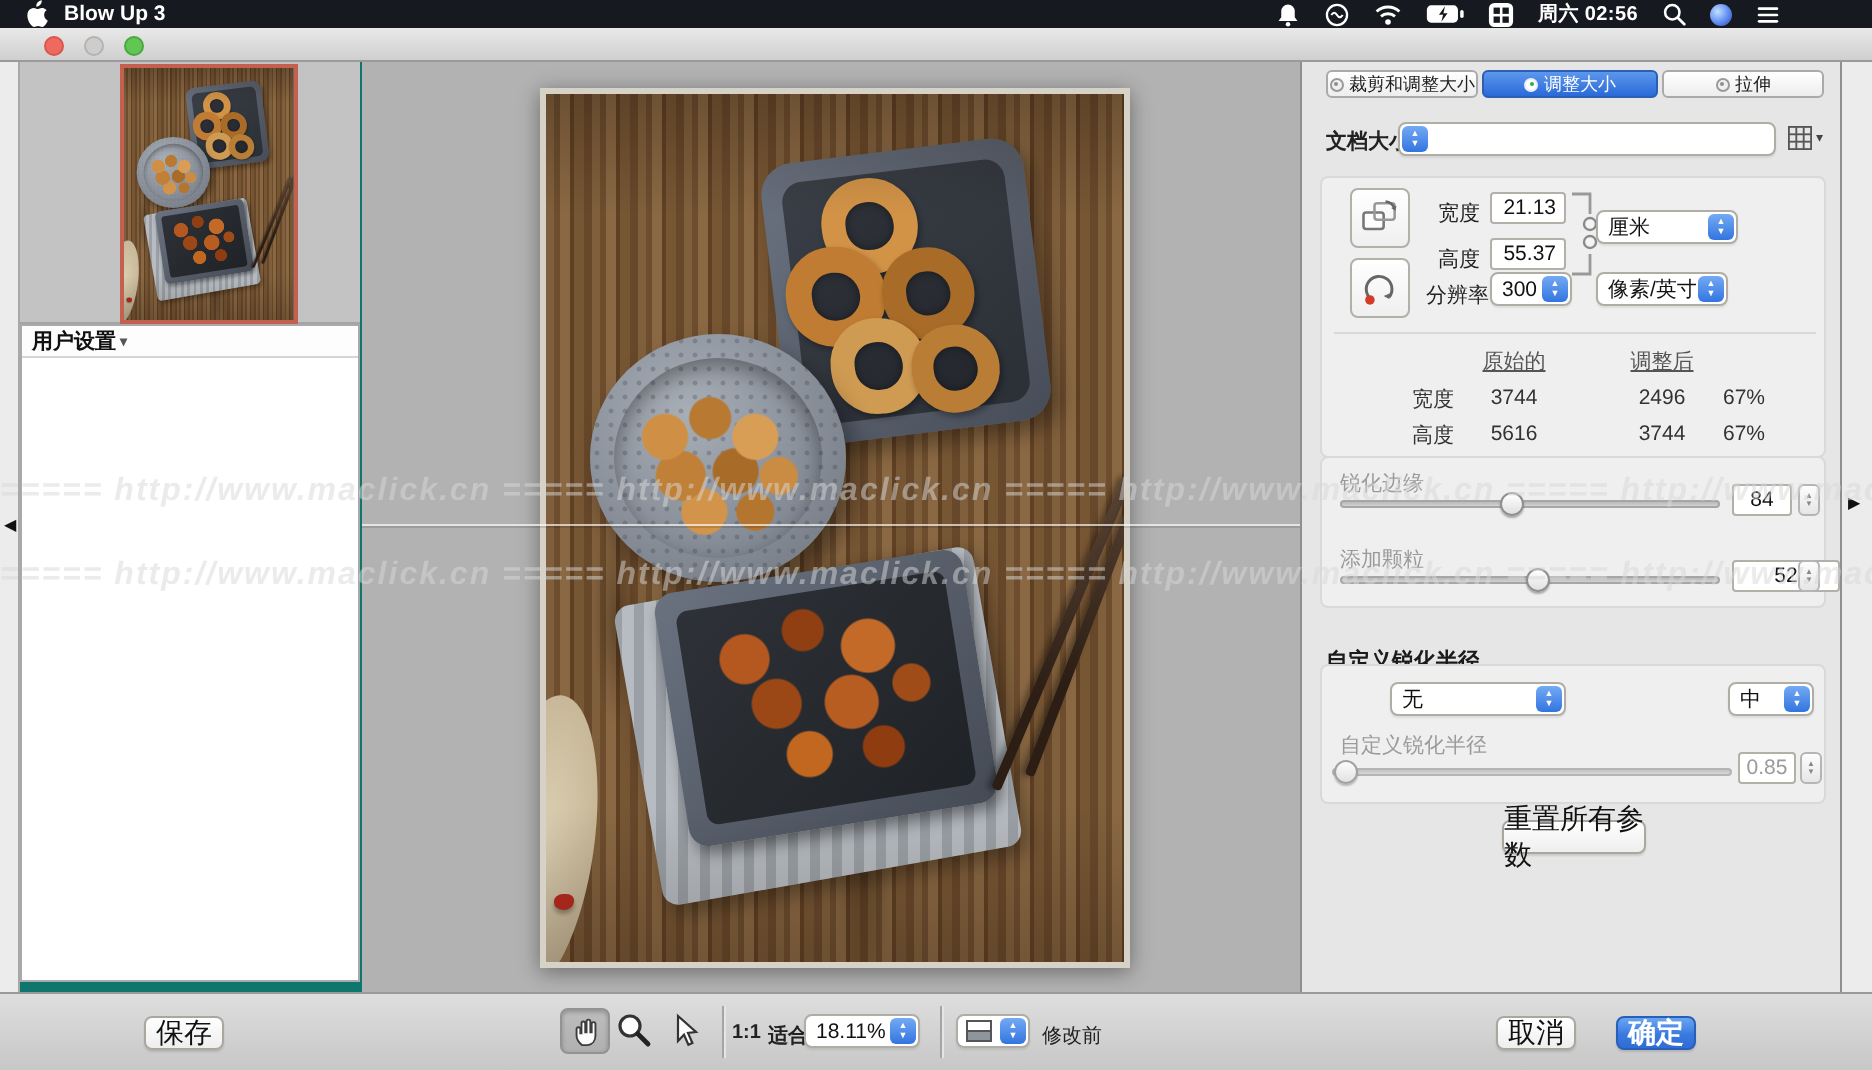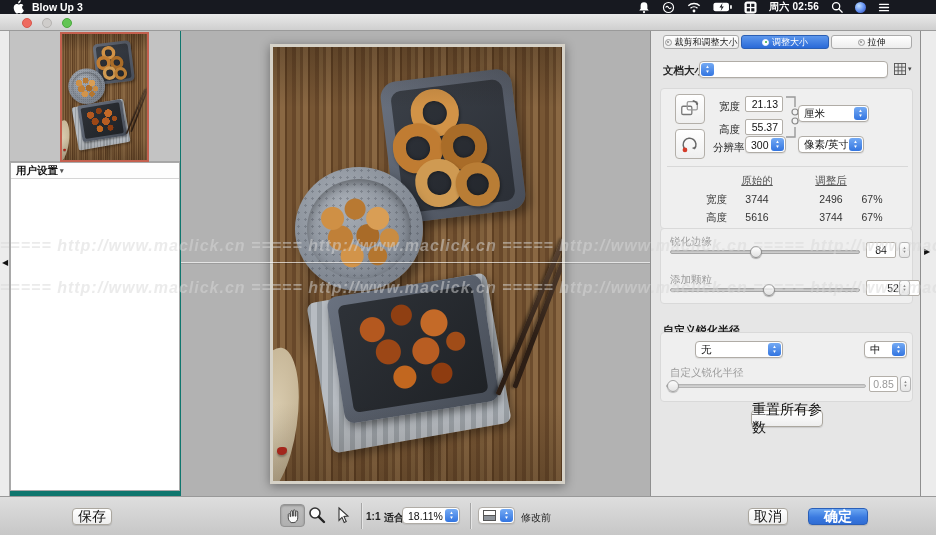--- a/index.html
+++ b/index.html
@@ -478,16 +478,16 @@
           </svg>
       </span>
       <span class="stepper">
           <span>▲</span>
           <span>▼</span>
         </span>
     </div>
     <div class="tool-lbl" style="left:521px; top:14px; font-weight:normal;">修改前</div>
 
     <div class="btn" style="left:748px; top:11px; width:40px; height:17px;font-family:Liberation Serif, serif;">取消</div>
-    <div class="btn btn-primary" style="left:808px; top:11px; width:60px; height:17px;">确定</div>
+    <div class="btn btn-primary" style="left:808px; top:11px; width:40px; height:17px;">确定</div>
   </div>
 
 </div>
 
 </body></html>

